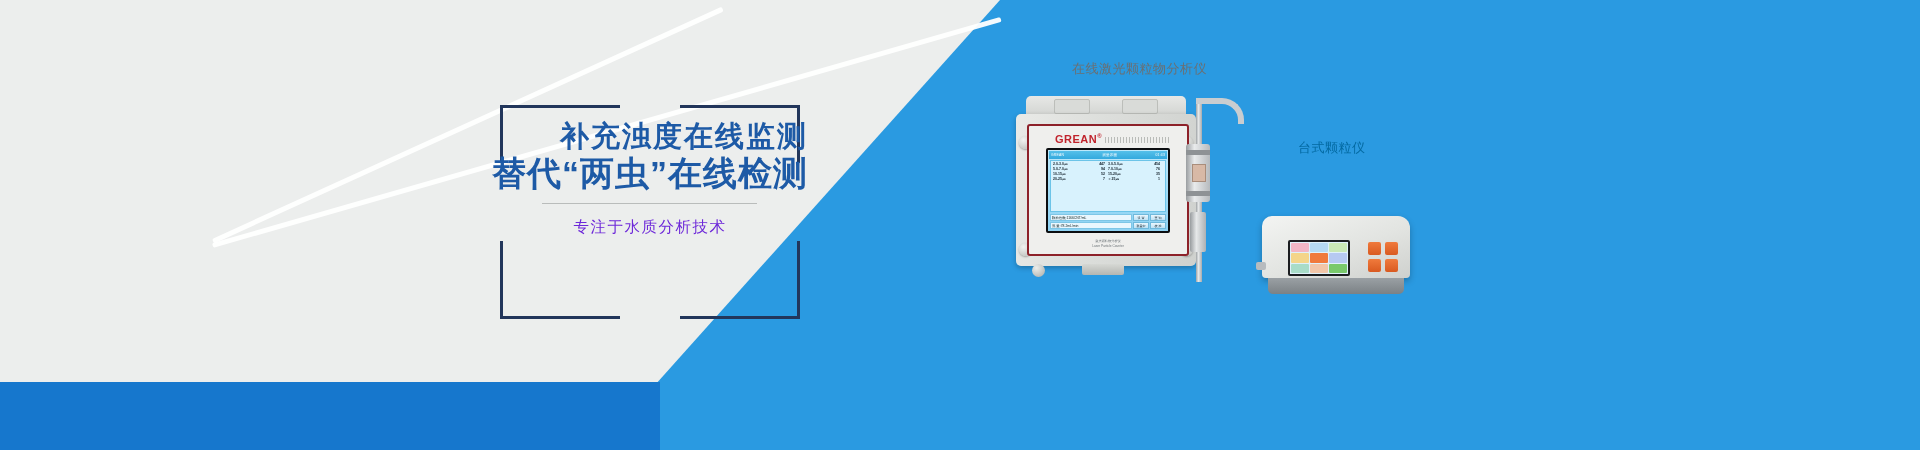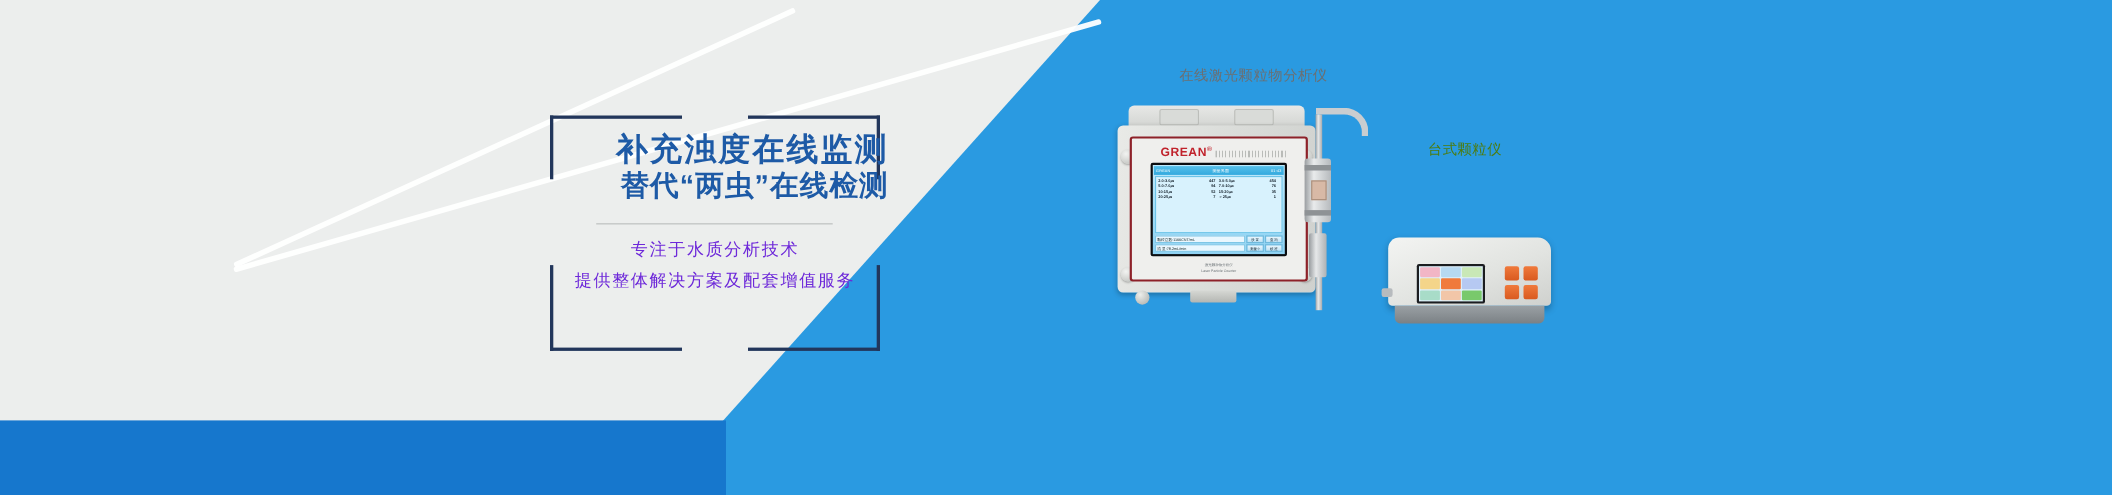--- a/index.html
+++ b/index.html
@@ -40,37 +40,37 @@
   .bracket .blv{position:absolute;left:0;bottom:0;width:3px;height:78px;background:#22365b;}
   .bracket .br{position:absolute;right:0;bottom:0;width:120px;height:3px;background:#22365b;}
   .bracket .brv{position:absolute;right:0;bottom:0;width:3px;height:78px;background:#22365b;}
 
   .headline{
     position:absolute;left:-8px;top:14px;width:316px;
     text-align:right;color:#1d5aa6;
     font-weight:bold;letter-spacing:1px;line-height:1.18;
   }
   .headline .l1{font-size:29px;display:block;letter-spacing:2px;}
-  .headline .l2{font-size:26px;display:block;letter-spacing:1px;}
+  .headline .l2{font-size:34px;display:block;letter-spacing:1px;}
 
   .divider{
     position:absolute;left:42px;top:98px;width:215px;height:1px;
     background:#b9bcbb;
   }
   .subline{
     position:absolute;left:-5px;width:310px;text-align:center;
     color:#6d28d9;font-size:15.5px;letter-spacing:1.5px;
   }
   .subline.s1{top:112px;}
   .subline.s2{top:140px;}
 
   
   .callout{position:absolute;color:#ffffff;font-size:13px;letter-spacing:.5px;white-space:nowrap;}
   .callout.c1{left:1072px;top:60px;color:#6b6f72;}
-  .callout.c2{left:1298px;top:127px;color:#4d7c0f;}
+  .callout.c2{left:1298px;top:139px;color:#0369a1;}
 
   
   .analyzer{position:absolute;left:1016px;top:96px;width:180px;height:182px;}
   .an-top{
     position:absolute;left:10px;top:0;width:160px;height:22px;
     background:linear-gradient(#e7e8e6,#d0d2cf);border-radius:5px 5px 0 0;
   }
   .an-top .tab{position:absolute;top:3px;width:34px;height:13px;background:#d9dbd8;border-radius:2px;border:1px solid #bcbeba;}
   .an-top .tab.a{left:28px;} .an-top .tab.b{left:96px;}
   .an-body{
@@ -209,21 +209,20 @@
     </div>
 
     <div class="headline">
       <span class="l1">补充浊度在线监测</span>
       <span class="l2">替代“两虫”在线检测</span>
     </div>
 
     <div class="divider"></div>
 
     <div class="subline s1">专注于水质分析技术</div>
-    <div class="subline s2">提供整体解决方案及配套增值服务</div>
   </div>
 
   <div class="callout c1">在线激光颗粒物分析仪</div>
   <div class="callout c2">台式颗粒仪</div>
 
   <div class="analyzer">
     <div class="an-top">
       <span class="tab a"></span>
         <span class="tab b"></span>
     </div>

